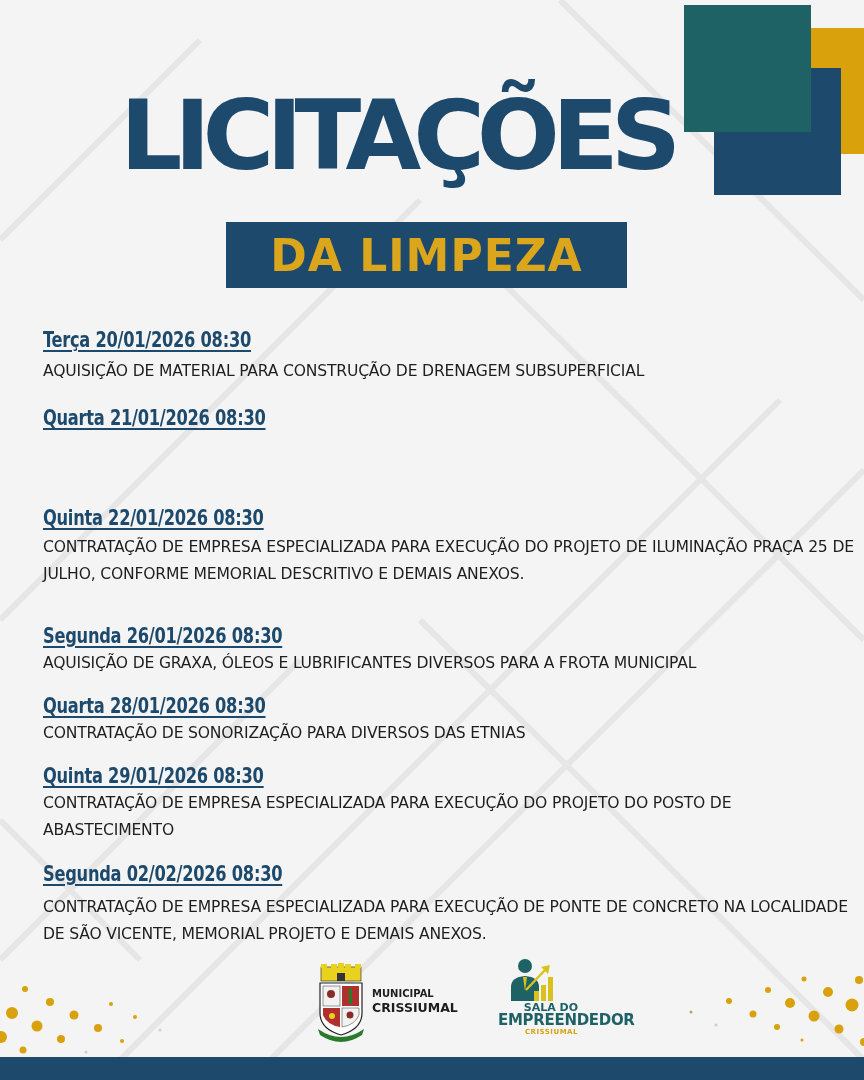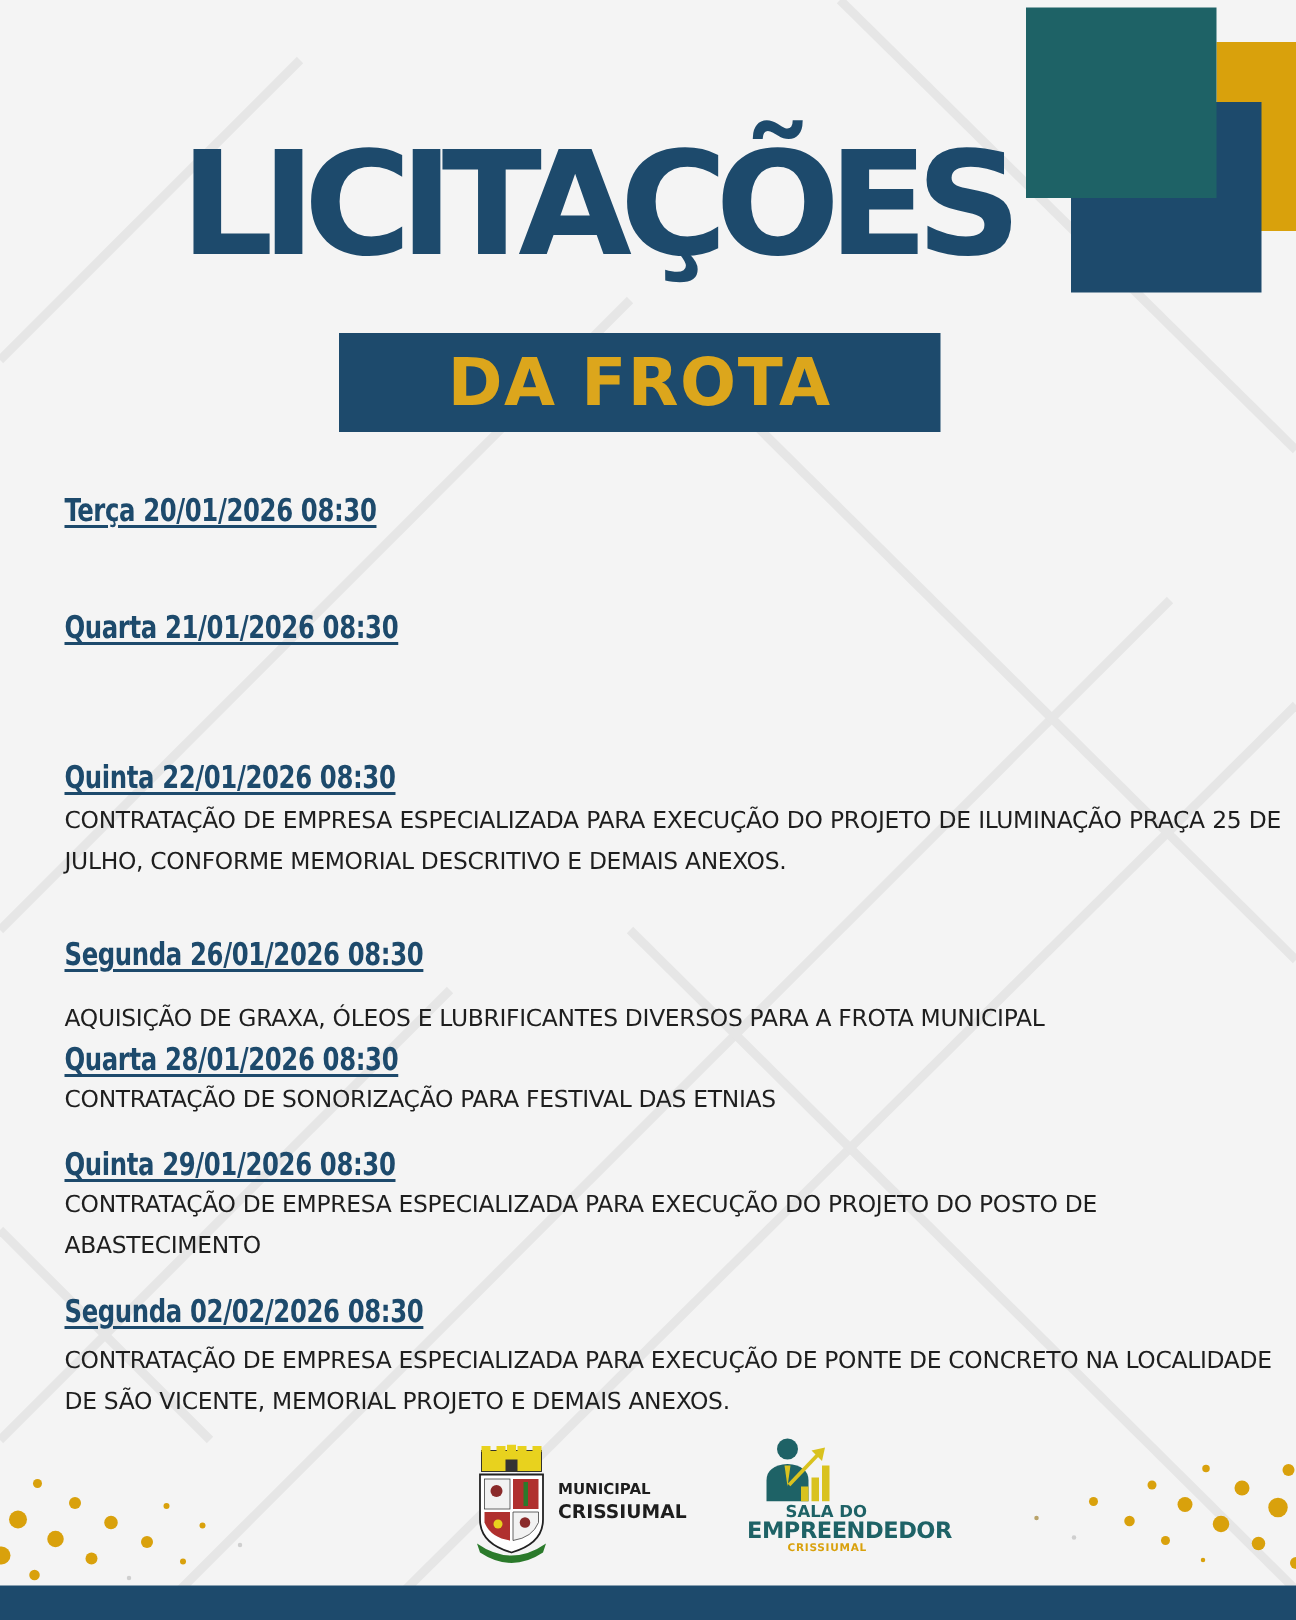--- a/index.html
+++ b/index.html
@@ -87,44 +87,45 @@
     <line x1="140" y1="960" x2="0" y2="820"></line>
   </g>
 </svg>
 
 <div class="sq sq-gold"></div>
 <div class="sq sq-navy"></div>
 <div class="sq sq-teal"></div>
 
 <div class="title">LICITAÇÕES</div>
 <div class="banner">
-  <span>DA FROTA</span>
+  <span>DA LIMPEZA</span>
 </div>
 
 <div class="entry" style="top:328px;">
   <div class="entry-heading">Terça 20/01/2026 08:30</div>
+  <div class="entry-desc" style="margin-top:6px;"> AQUISIÇÃO DE MATERIAL PARA CONSTRUÇÃO DE DRENAGEM SUBSUPERFICIAL</div>
 </div>
 
 <div class="entry" style="top:406px;">
   <div class="entry-heading">Quarta 21/01/2026 08:30</div>
 </div>
 
 <div class="entry" style="top:506px;">
   <div class="entry-heading">Quinta 22/01/2026 08:30</div>
   <div class="entry-desc justify" style="width:811px;">CONTRATAÇÃO DE EMPRESA ESPECIALIZADA PARA EXECUÇÃO DO PROJETO DE ILUMINAÇÃO PRAÇA 25 DE JULHO, CONFORME MEMORIAL DESCRITIVO E DEMAIS ANEXOS.</div>
 </div>
 
 <div class="entry" style="top:624px;">
   <div class="entry-heading">Segunda 26/01/2026 08:30</div>
-  <div class="entry-desc" style="margin-top:18px;">AQUISIÇÃO DE GRAXA, ÓLEOS E LUBRIFICANTES DIVERSOS PARA A FROTA MUNICIPAL</div>
+  <div class="entry-desc" style="margin-top:2px;">AQUISIÇÃO DE GRAXA, ÓLEOS E LUBRIFICANTES DIVERSOS PARA A FROTA MUNICIPAL</div>
 </div>
 
 <div class="entry" style="top:694px;">
   <div class="entry-heading">Quarta 28/01/2026 08:30</div>
-  <div class="entry-desc" style="margin-top:2px;">CONTRATAÇÃO DE SONORIZAÇÃO PARA FESTIVAL DAS ETNIAS</div>
+  <div class="entry-desc" style="margin-top:2px;">CONTRATAÇÃO DE SONORIZAÇÃO PARA DIVERSOS DAS ETNIAS</div>
 </div>
 
 <div class="entry" style="top:764px;">
   <div class="entry-heading">Quinta 29/01/2026 08:30 </div>
   <div class="entry-desc" style="margin-top:2px; width:815px;">CONTRATAÇÃO DE EMPRESA ESPECIALIZADA PARA EXECUÇÃO DO PROJETO DO POSTO DE ABASTECIMENTO</div>
 </div>
 
 <div class="entry" style="top:862px;">
   <div class="entry-heading">Segunda 02/02/2026 08:30</div>
   <div class="entry-desc" style="margin-top:8px; width:815px;">CONTRATAÇÃO DE EMPRESA ESPECIALIZADA PARA EXECUÇÃO DE PONTE DE CONCRETO NA LOCALIDADE DE SÃO VICENTE, MEMORIAL PROJETO E DEMAIS ANEXOS.</div>

